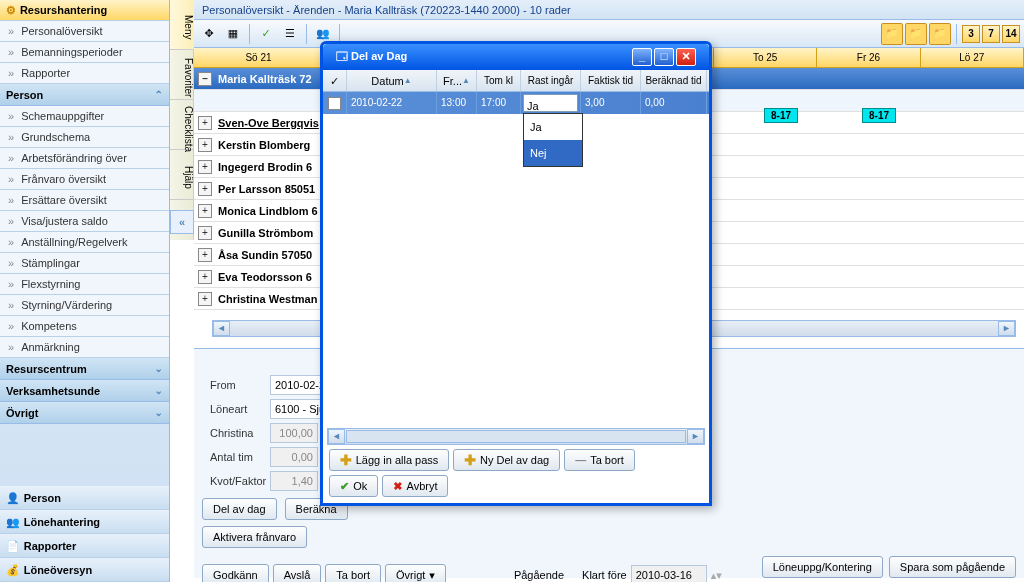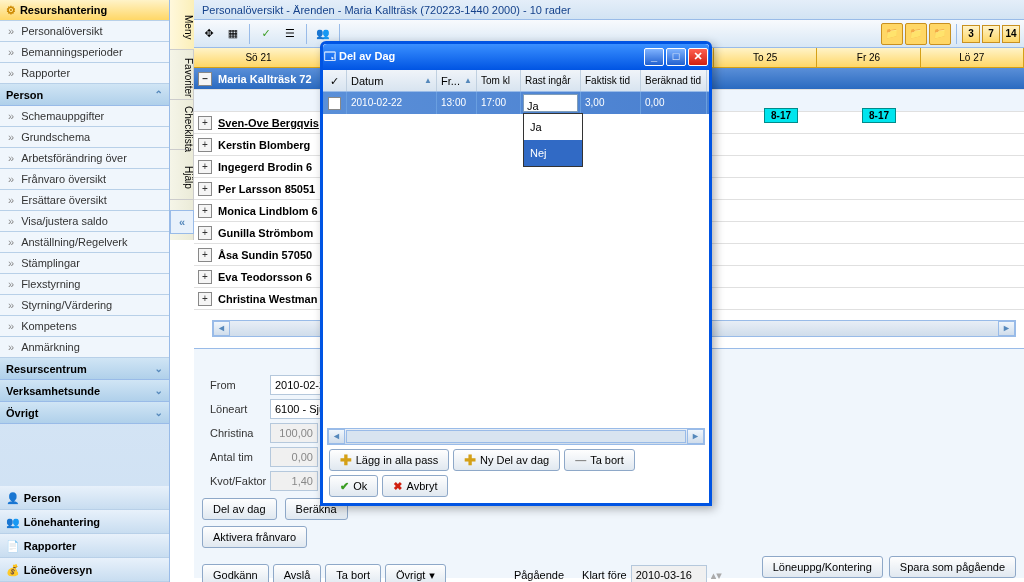--- a/index.html
+++ b/index.html
@@ -45,27 +45,27 @@
     .form-row { display: flex; align-items: center; height: 24px; gap: 8px; }
     .form-label { width: 60px; color: #333; padding-left: 8px; }
     .form-input { height: 20px; border: 1px solid #b5c8dc; background: #fff; padding: 0 4px; }
     .form-input.ro { background: #f0f0f0; color: #888; text-align: right; width: 48px; }
     .btn { height: 22px; padding: 0 10px; background: linear-gradient(to bottom, #fefefe, #e0e8f0); border: 1px solid #8ea8c8; border-radius: 3px; cursor: pointer; display: inline-flex; align-items: center; gap: 4px; }
     .scrollbar-h { height: 17px; background: linear-gradient(to bottom, #e8eef6, #d0ddeb); border: 1px solid #99bbe8; display: flex; align-items: center; }
     .scroll-arrow { width: 17px; height: 15px; background: linear-gradient(to bottom, #f0f6fc, #d0ddeb); border: 1px solid #99bbe8; text-align: center; line-height: 13px; font-size: 9px; cursor: pointer; color: #5588bb; }
     
     
     .dialog { position: absolute; left: 320px; top: 41px; width: 392px; height: 465px; background: #fff; border: 3px solid #0054e3; border-radius: 6px 6px 0 0; box-shadow: 3px 3px 10px rgba(0,0,0,0.3); z-index: 100; }
-    .dialog-title { height: 26px; background: linear-gradient(to bottom, #3a90ff, #0054e3); color: #fff; font-weight: bold; padding: 0 1px; display: flex; align-items: center; justify-content: space-between; border-radius: 4px 4px 0 0; }
+    .dialog-title { height: 26px; background: linear-gradient(to bottom, #3a90ff, #0054e3); color: #fff; font-weight: bold; padding: 0 13px; display: flex; align-items: center; justify-content: space-between; border-radius: 4px 4px 0 0; }
     .title-btns { display: flex; gap: 2px; }
     .title-btn { width: 20px; height: 18px; border: 1px solid #fff; background: linear-gradient(to bottom, #7fb3ff, #2060d0); color: #fff; text-align: center; line-height: 14px; font-size: 11px; cursor: pointer; border-radius: 2px; }
     .title-btn.close { background: linear-gradient(to bottom, #ff6050, #d02010); font-weight: bold; }
     .dialog-body { padding: 0; }
     .grid-header { height: 22px; background: linear-gradient(to bottom, #f0f4f9, #d8e4f0); border-bottom: 1px solid #99bbe8; display: flex; }
-    .grid-col { border-right: 1px solid #c0d0e0; padding: 0 4px; line-height: 22px; font-size: 10px; display: flex; align-items: center; justify-content: space-between; }
+    .grid-col { border-right: 1px solid #c0d0e0; padding: 0 4px; line-height: 22px; font-size: 10px; display: flex; align-items: center; justify-content: center; }
     .sort-arrow { font-size: 8px; color: #5588bb; }
     .grid-row { height: 22px; background: linear-gradient(to right, #5a8fd8, #4a80d0); color: #fff; display: flex; align-items: center; }
     .grid-cell { border-right: 1px solid #6a9fe0; padding: 0 4px; line-height: 22px; font-size: 10px; height: 100%; display: flex; align-items: center; }
     .dropdown-open { position: relative; background: #fff; color: #000; border: 1px solid #7f9db9; height: 18px; }
     .dd-arrow { position: absolute; right: 0; width: 16px; height: 16px; background: linear-gradient(to bottom, #c9ddf6, #a6c6ea); border-left: 1px solid #7f9db9; text-align: center; line-height: 14px; color: #4a6a9a; }
     .dd-list { position: absolute; top: 18px; left: -1px; width: 60px; background: #fff; border: 1px solid #333; z-index: 10; }
     .dd-opt { padding: 2px 6px; font-size: 11px; cursor: pointer; }
     .dd-opt.sel { background: #316ac5; color: #fff; }
     .dialog-scroll { position: absolute; bottom: 58px; left: 4px; right: 4px; }
     .dialog-btns { position: absolute; bottom: 6px; left: 6px; display: flex; flex-direction: column; gap: 4px; }

